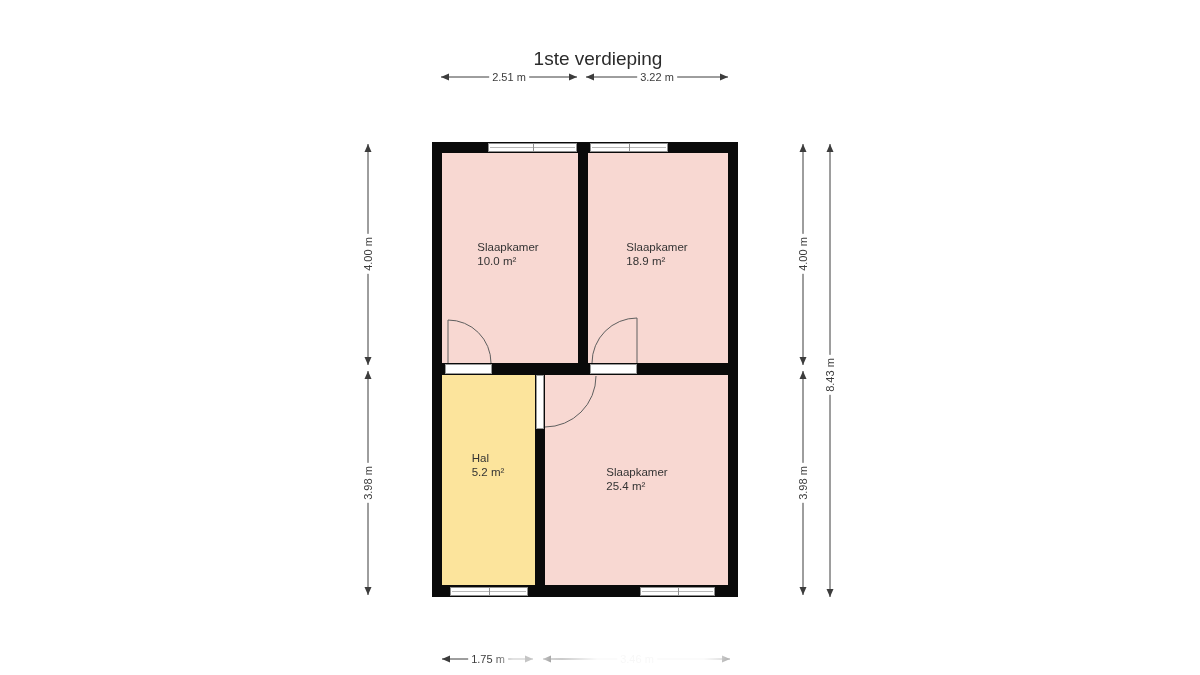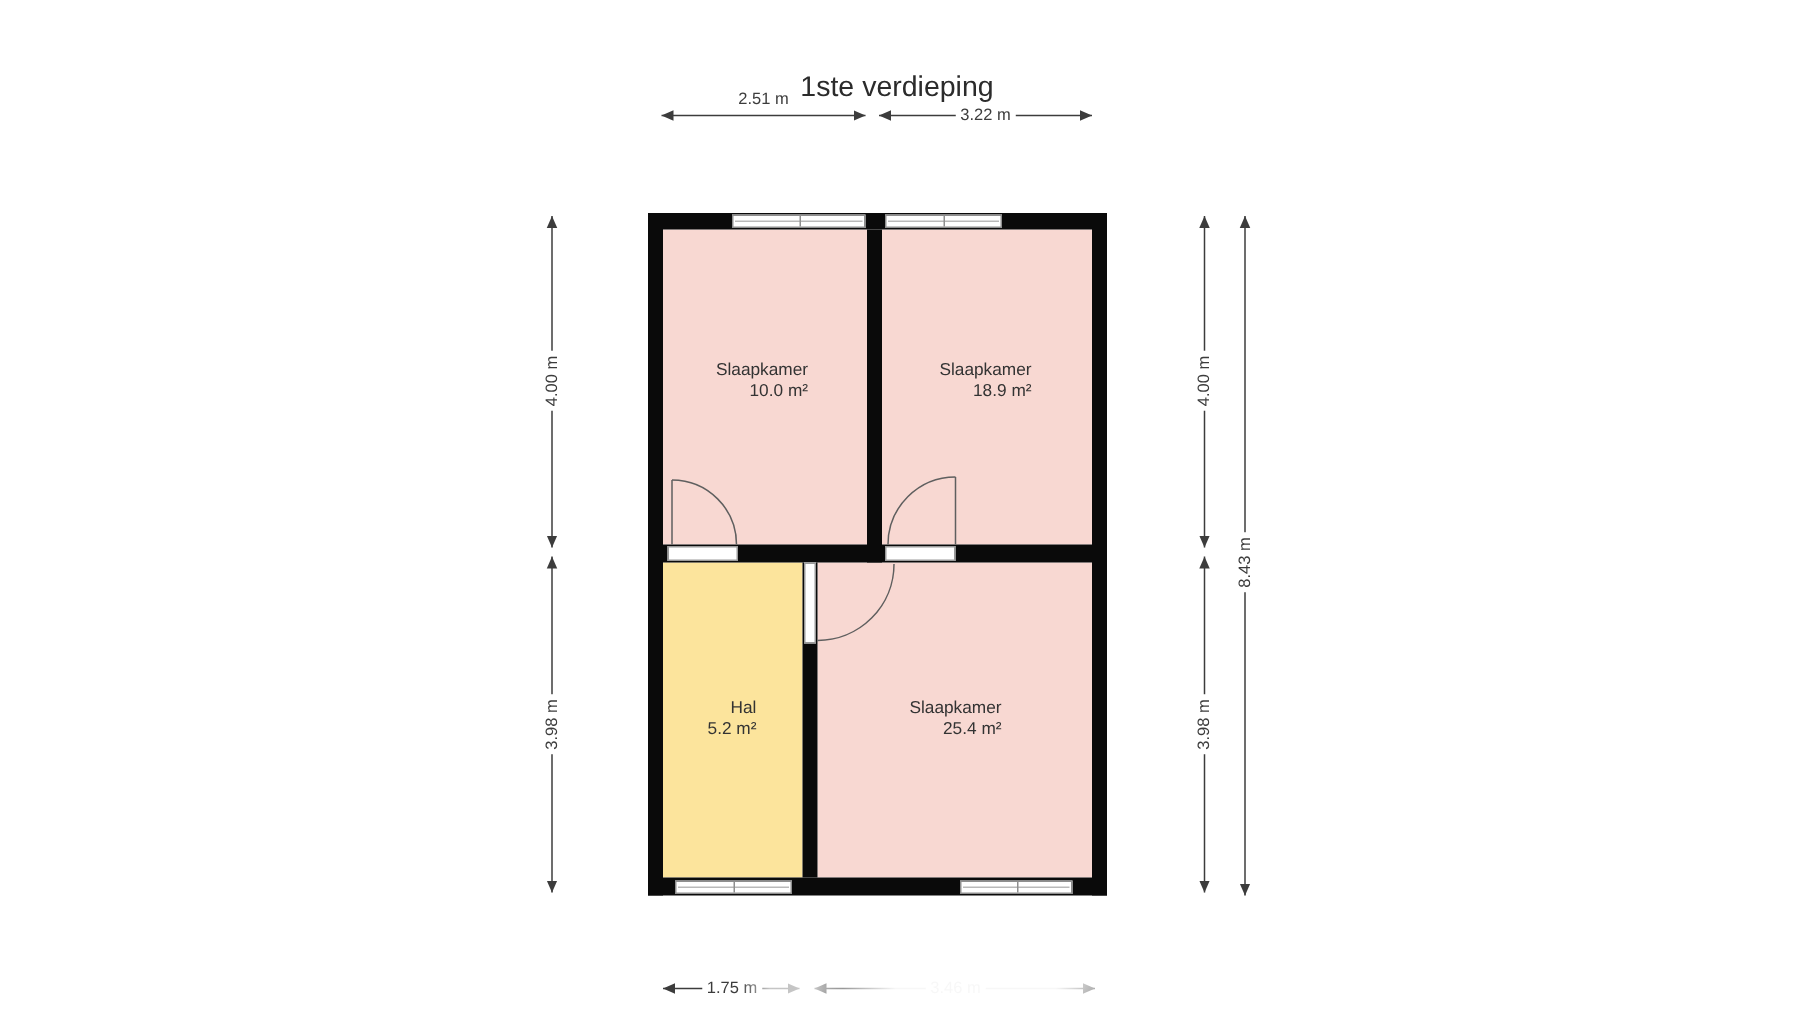--- a/index.html
+++ b/index.html
@@ -10,21 +10,21 @@
   .room{position:absolute;z-index:1;}
   .room.pink{background:var(--pink,#f8d8d2);}
   .room.yellow{background:var(--yellow,#fce49c);}
   .wall{position:absolute;background:var(--wall,#0a0a0a);z-index:2;}
   .window{position:absolute;background:#fff;border:1px solid #8f8f8f;box-sizing:border-box;z-index:3;}
   .window::before{content:"";position:absolute;left:1px;right:1px;top:50%;margin-top:-1px;
                   border-top:1px solid #b9b9b9;}
   .window::after{content:"";position:absolute;left:50%;top:0;bottom:0;border-left:1px solid #8f8f8f;}
   .opening{position:absolute;background:#fff;border:1px solid #9a9a9a;box-sizing:border-box;z-index:3;}
   svg.overlay{position:absolute;left:0;top:0;width:1200px;height:675px;z-index:4;}
-  .room-label{position:absolute;transform:translate(-50%,-50%);text-align:right;
+  .room-label{position:absolute;transform:translate(-50%,-50%);text-align:left;
               font-size:11.5px;line-height:14px;color:#333;z-index:5;white-space:nowrap;}
   .dim-label{position:absolute;transform:translate(-50%,-50%);background:#fff;
              padding:0 3px;font-size:11px;color:#3c3c3c;z-index:5;white-space:nowrap;}
   .dim-label.v{transform:translate(-50%,-50%) rotate(-90deg);}
   .watermark{position:absolute;z-index:8;pointer-events:none;}
   .wm-big{left:528px;top:578px;width:245px;height:88px;
           background:radial-gradient(closest-side,rgba(255,255,255,0.96) 45%,rgba(255,255,255,0) 100%);}
   .wm-small{left:492px;top:614px;width:70px;height:26px;
           background:radial-gradient(closest-side,rgba(255,255,255,0.7) 40%,rgba(255,255,255,0) 100%);}
 </style>
@@ -90,30 +90,30 @@
   </svg>
 
   <div class="room-label" style="left:508px;top:222px">
     <div>Slaapkamer</div>
     <div>10.0 m²</div>
   </div>
   <div class="room-label" style="left:657px;top:222px">
     <div>Slaapkamer</div>
     <div>18.9 m²</div>
   </div>
-  <div class="room-label" style="left:488px;top:447px">
+  <div class="room-label" style="left:488px;top:433px">
     <div>Hal</div>
     <div>5.2 m²</div>
   </div>
   <div class="room-label" style="left:637px;top:447px">
     <div>Slaapkamer</div>
     <div>25.4 m²</div>
   </div>
 
-  <span class="dim-label" style="left:509px;top:34px">2.51 m</span>
+  <span class="dim-label" style="left:509px;top:45px">2.51 m</span>
   <span class="dim-label" style="left:657px;top:45px">3.22 m</span>
   <span class="dim-label v" style="left:368px;top:222px">4.00 m</span>
   <span class="dim-label v" style="left:368px;top:451px">3.98 m</span>
   <span class="dim-label v" style="left:803px;top:222px">4.00 m</span>
   <span class="dim-label v" style="left:803px;top:451px">3.98 m</span>
   <span class="dim-label v" style="left:830px;top:343px">8.43 m</span>
   <span class="dim-label" style="left:488px;top:627px">1.75 m</span>
   <span class="dim-label" style="left:637px;top:627px">3.46 m</span>
   <span class="dim-label" style="left:585px;top:653px">5.66 m</span>
 

